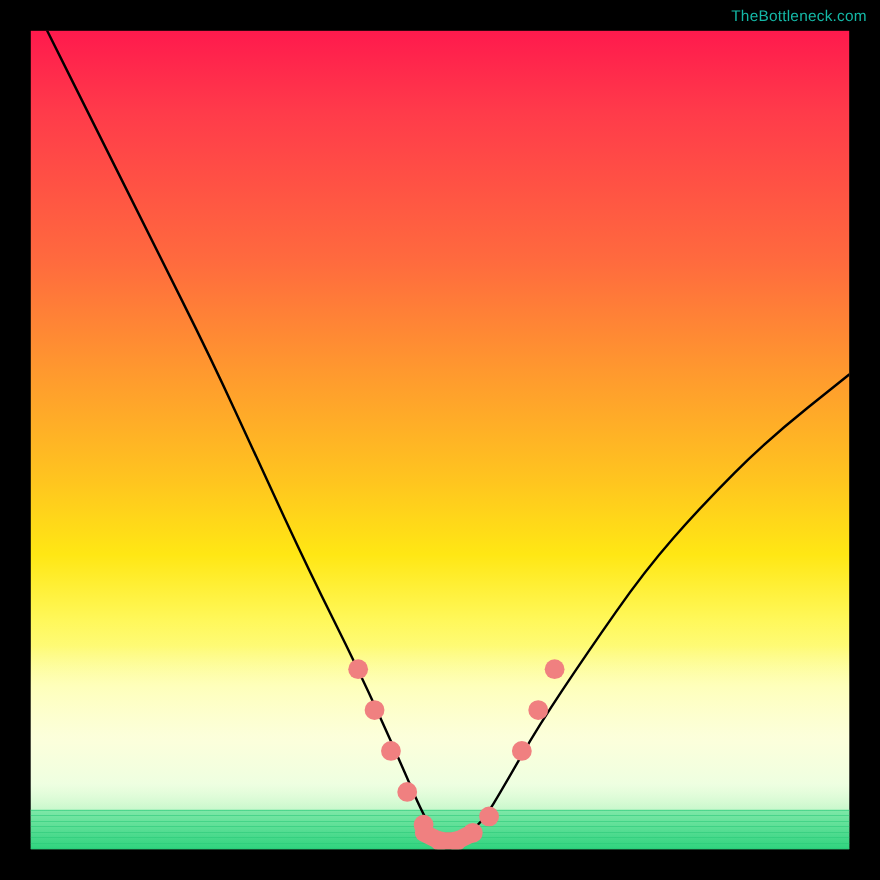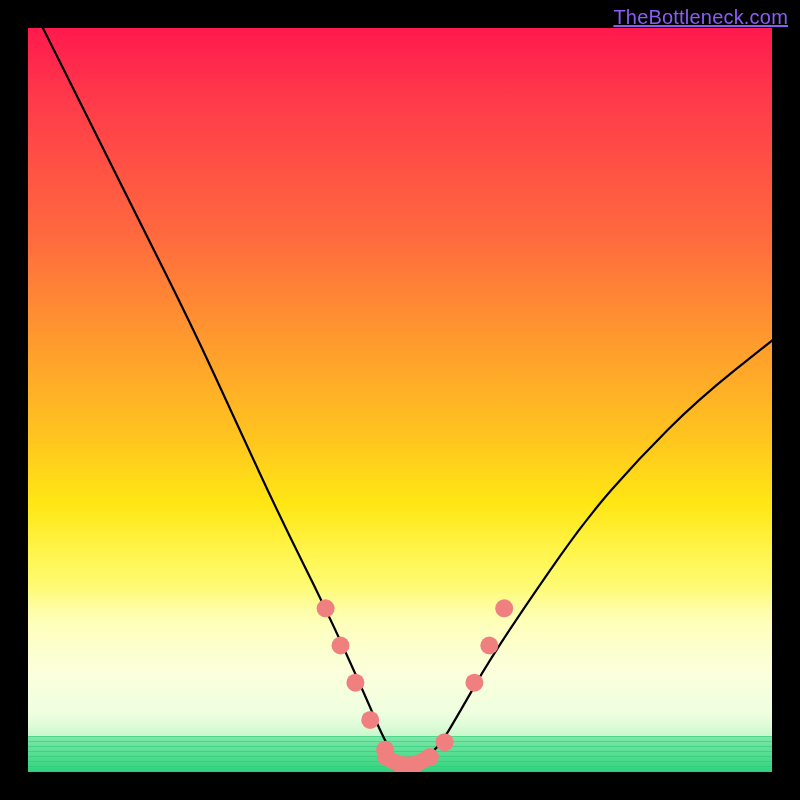--- a/index.html
+++ b/index.html
@@ -71,24 +71,23 @@
   svg.curve {
     position: absolute;
     left: 0; top: 0;
     width: 744px; height: 744px;
     pointer-events: none;
   }
   .watermark {
     position: absolute;
     top: 6px;
     right: 12px;
-    color: #8b5cf6;
-    font-size: 20px;
+    color: #14b8a6;
+    font-size: 14px;
     letter-spacing: 0.2px;
-    text-decoration: underline;
   }
 </style>
 </head>
 <body>
 
 <div class="frame">
   <div class="watermark">TheBottleneck.com</div>
 
   <div class="plot">
     <div class="pale-band"></div>

